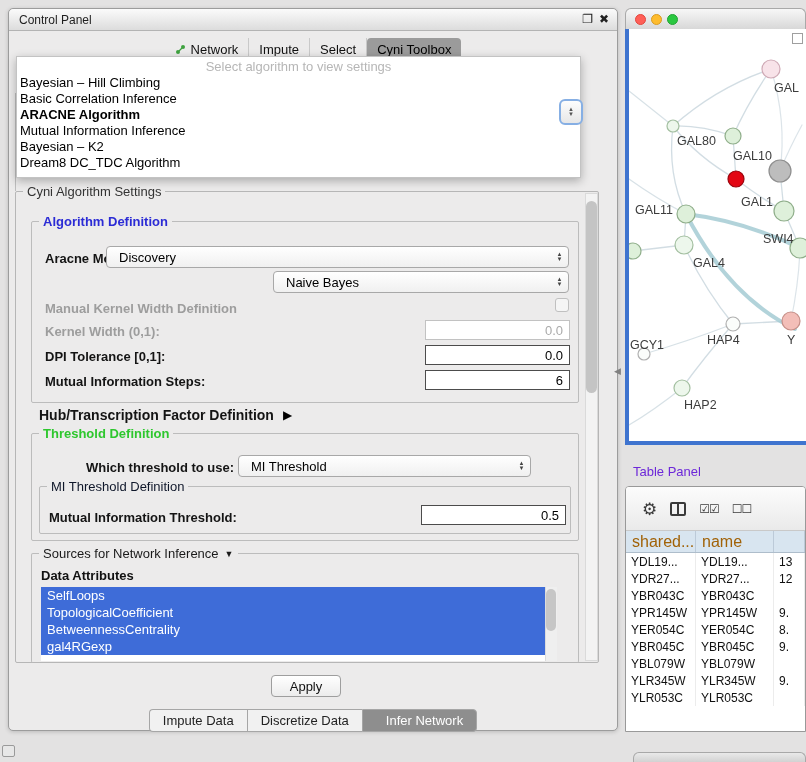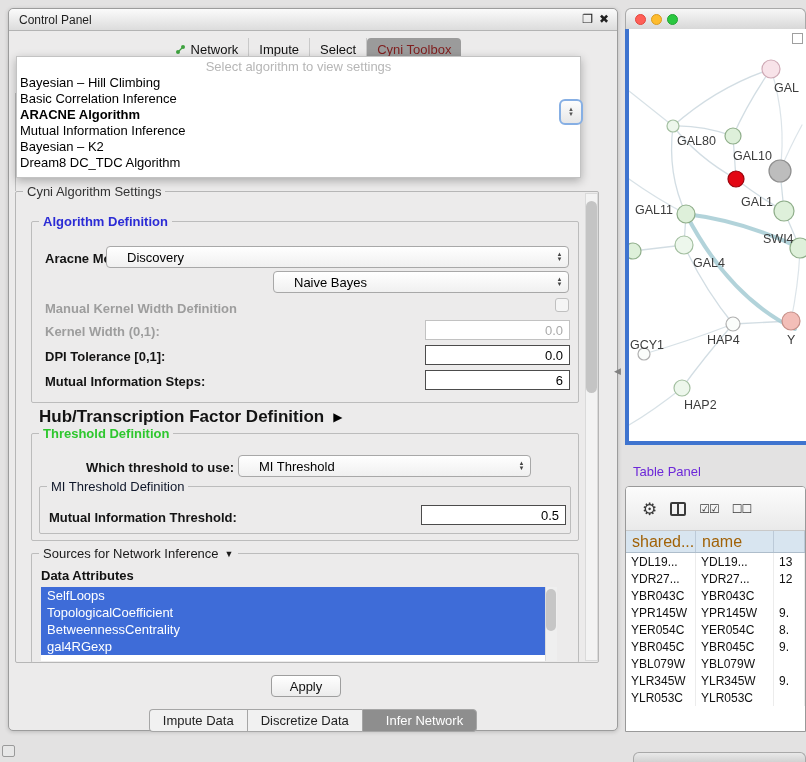--- a/index.html
+++ b/index.html
@@ -16,21 +16,21 @@
   .cp-title { position:absolute; left:10px; top:4px; font-size:12px; color:#1e1e1e; }
   .winbtn { position:absolute; top:3px; font-size:12px; color:#222; font-family:"DejaVu Sans",sans-serif; }
   #btn-float { right:24px; }
   #btn-close { right:8px; font-weight:bold; }
 
   #top-tabs { position:absolute; top:28px; left:0; right:0; height:24px;
     display:flex; justify-content:center; align-items:center; }
   .tab { display:flex; align-items:center; gap:5px; font-size:13px; padding:3px 10px;
     color:#111; border-right:1px solid #c9c9c9; height:22px; }
   .tab:last-child { border-right:none; }
-  .tab.active { background:#9b9b9b; color:#7f1d1d; border-radius:4px; border-right-color:transparent; }
+  .tab.active { background:#9b9b9b; color:#000000; border-radius:4px; border-right-color:transparent; }
   .tab-icon { display:inline-flex; }
 
   
   #combo-fragment { position:absolute; left:550px; top:90px; width:24px; height:26px;
     border:2px solid #86afe4; border-radius:6px; background:linear-gradient(#fdfdfd,#e7e7e7);
     z-index:40; display:flex; flex-direction:column; align-items:center; justify-content:center; color:#555; }
   #combo-fragment span { font-size:6px; line-height:5px; }
   #group-fragment { position:absolute; left:6px; top:84px; width:1px; height:98px;
     background:#bdbdbd; z-index:1; }
 
@@ -63,41 +63,41 @@
   #mithr-title    { left:38px; top:470px; color:#0f172a; font-weight:normal; }
   #sources-group  { left:22px; top:544px; width:548px; height:110px; border-bottom:none; }
   #sources-title  { left:30px; top:537px; color:#1a1a1a; display:flex; align-items:center; gap:6px; }
   #sources-title .tri { font-size:9px; }
 
   .flabel { position:absolute; font-size:13px; font-weight:bold; color:#141414; white-space:nowrap; }
   .flabel.dis { color:#9d9d9d; }
 
   .combo { position:absolute; height:22px; background:linear-gradient(#ffffff,#f0f0f0);
     border:1px solid #a8a8a8; border-radius:4px; font-size:13px; display:flex; align-items:center; }
-  .combo-text { padding-left:20px; flex:1; color:#000; }
+  .combo-text { padding-left:12px; flex:1; color:#000; }
   .combo-arrows { width:17px; display:flex; flex-direction:column; align-items:center;
     justify-content:center; color:#444; }
   .combo-arrows span { font-size:6px; line-height:5px; }
   #combo-aracne    { left:97px;  top:237px; width:463px; }
   #combo-mitype    { left:264px; top:262px; width:296px; }
   #combo-threshold { left:229px; top:446px; width:293px; }
 
   #chk-kernel { position:absolute; left:546px; top:289px; width:14px; height:14px;
     border:1px solid #c0c0c0; border-radius:3px; background:#f5f5f5; }
 
   .tinput { position:absolute; height:20px; background:#fff; border:1px solid #4c4c4c;
     display:flex; align-items:center; justify-content:flex-end; padding-right:6px; font-size:13px; color:#000; }
   .tinput.disabled { border-color:#c2c2c2; color:#ababab; }
   #in-kernel  { left:416px; top:311px; width:145px; }
   #in-dpi     { left:416px; top:336px; width:145px; }
   #in-steps   { left:416px; top:361px; width:145px; }
   #in-mithresh{ left:412px; top:496px; width:145px; }
 
   #hub-row { position:absolute; left:30px; top:398px; display:flex; align-items:center; gap:9px; }
-  #hub-row .flabel-inline { font-size:17px; font-weight:bold; color:#141414; }
+  #hub-row .flabel-inline { font-size:14px; font-weight:bold; color:#141414; }
   #hub-row .tri { font-size:12px; }
 
   #attrs-label { position:absolute; left:32px; top:559px; font-size:13px; font-weight:bold; color:#111; }
   #attr-list { position:absolute; left:32px; top:578px; width:516px; height:74px;
     background:#fff; overflow:hidden; }
   .attr-row { height:17px; line-height:17px; background:#3e6cd8; color:#fff;
     font-size:13px; padding-left:6px; width:504px; }
   #attr-scroll { position:absolute; left:536px; top:578px; width:12px; height:74px;
     background:#efefef; border-left:1px solid #dcdcdc; }
   #attr-thumb { position:absolute; left:537px; top:580px; width:10px; height:42px;

